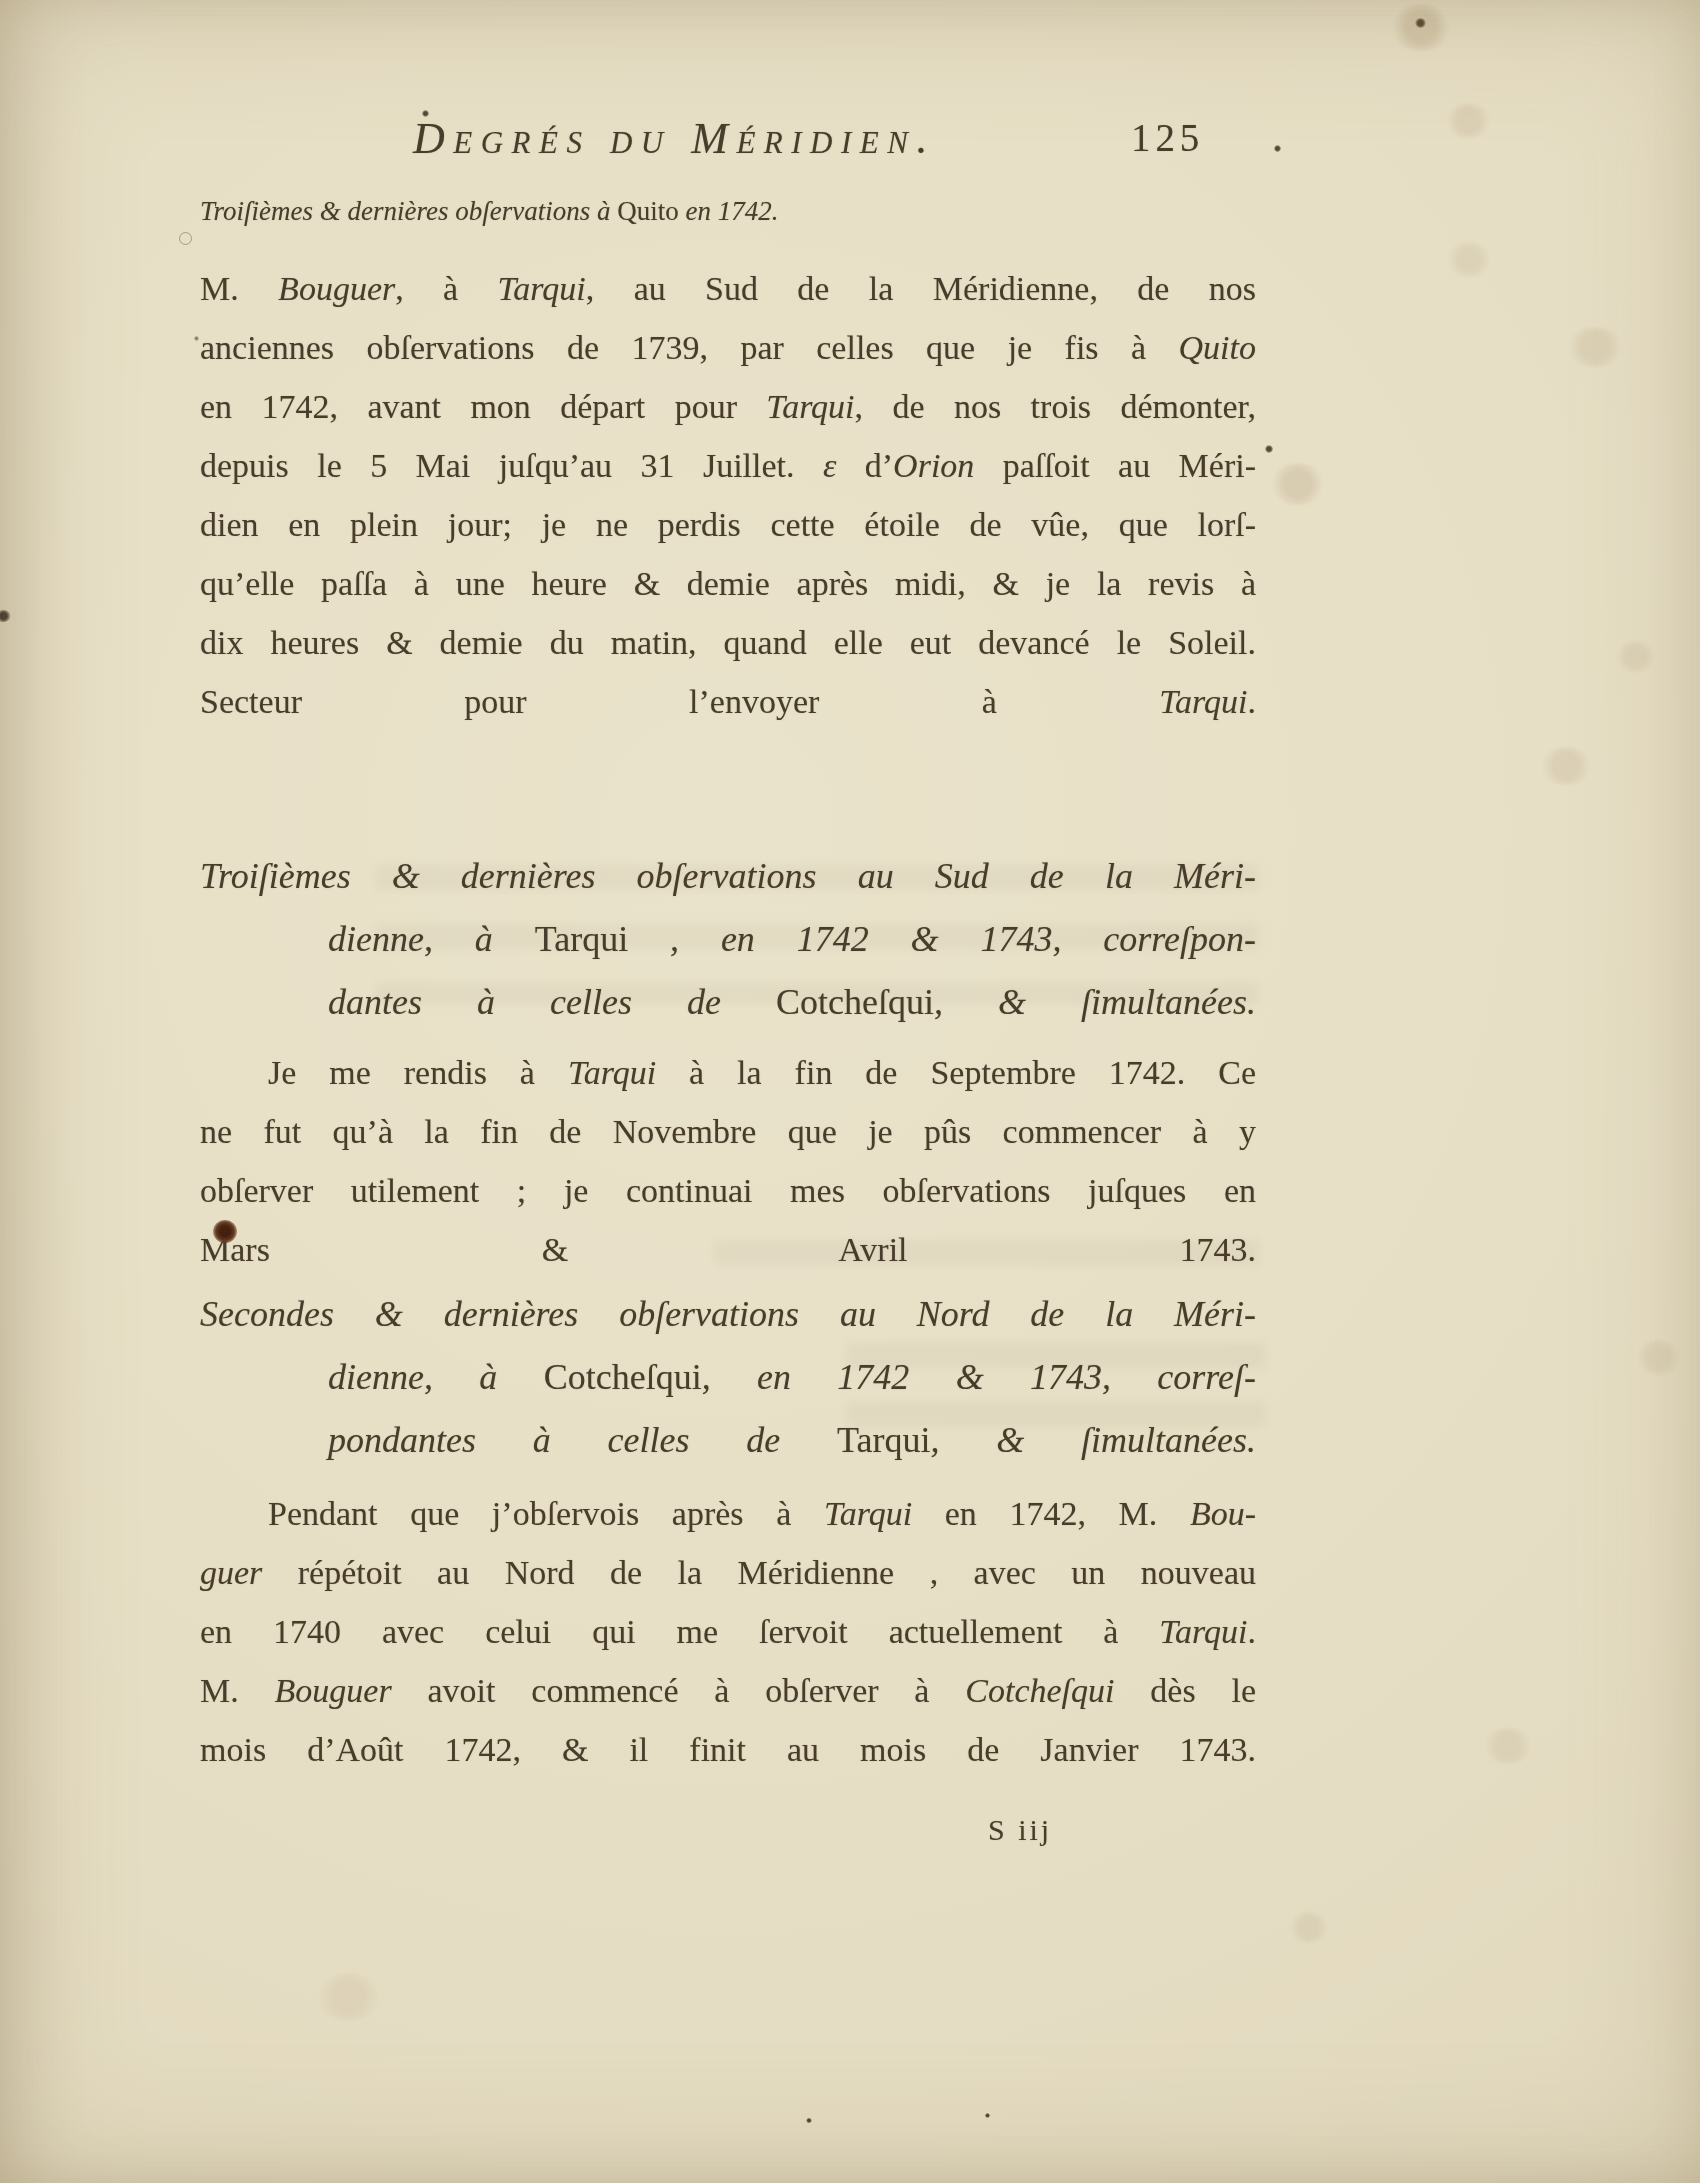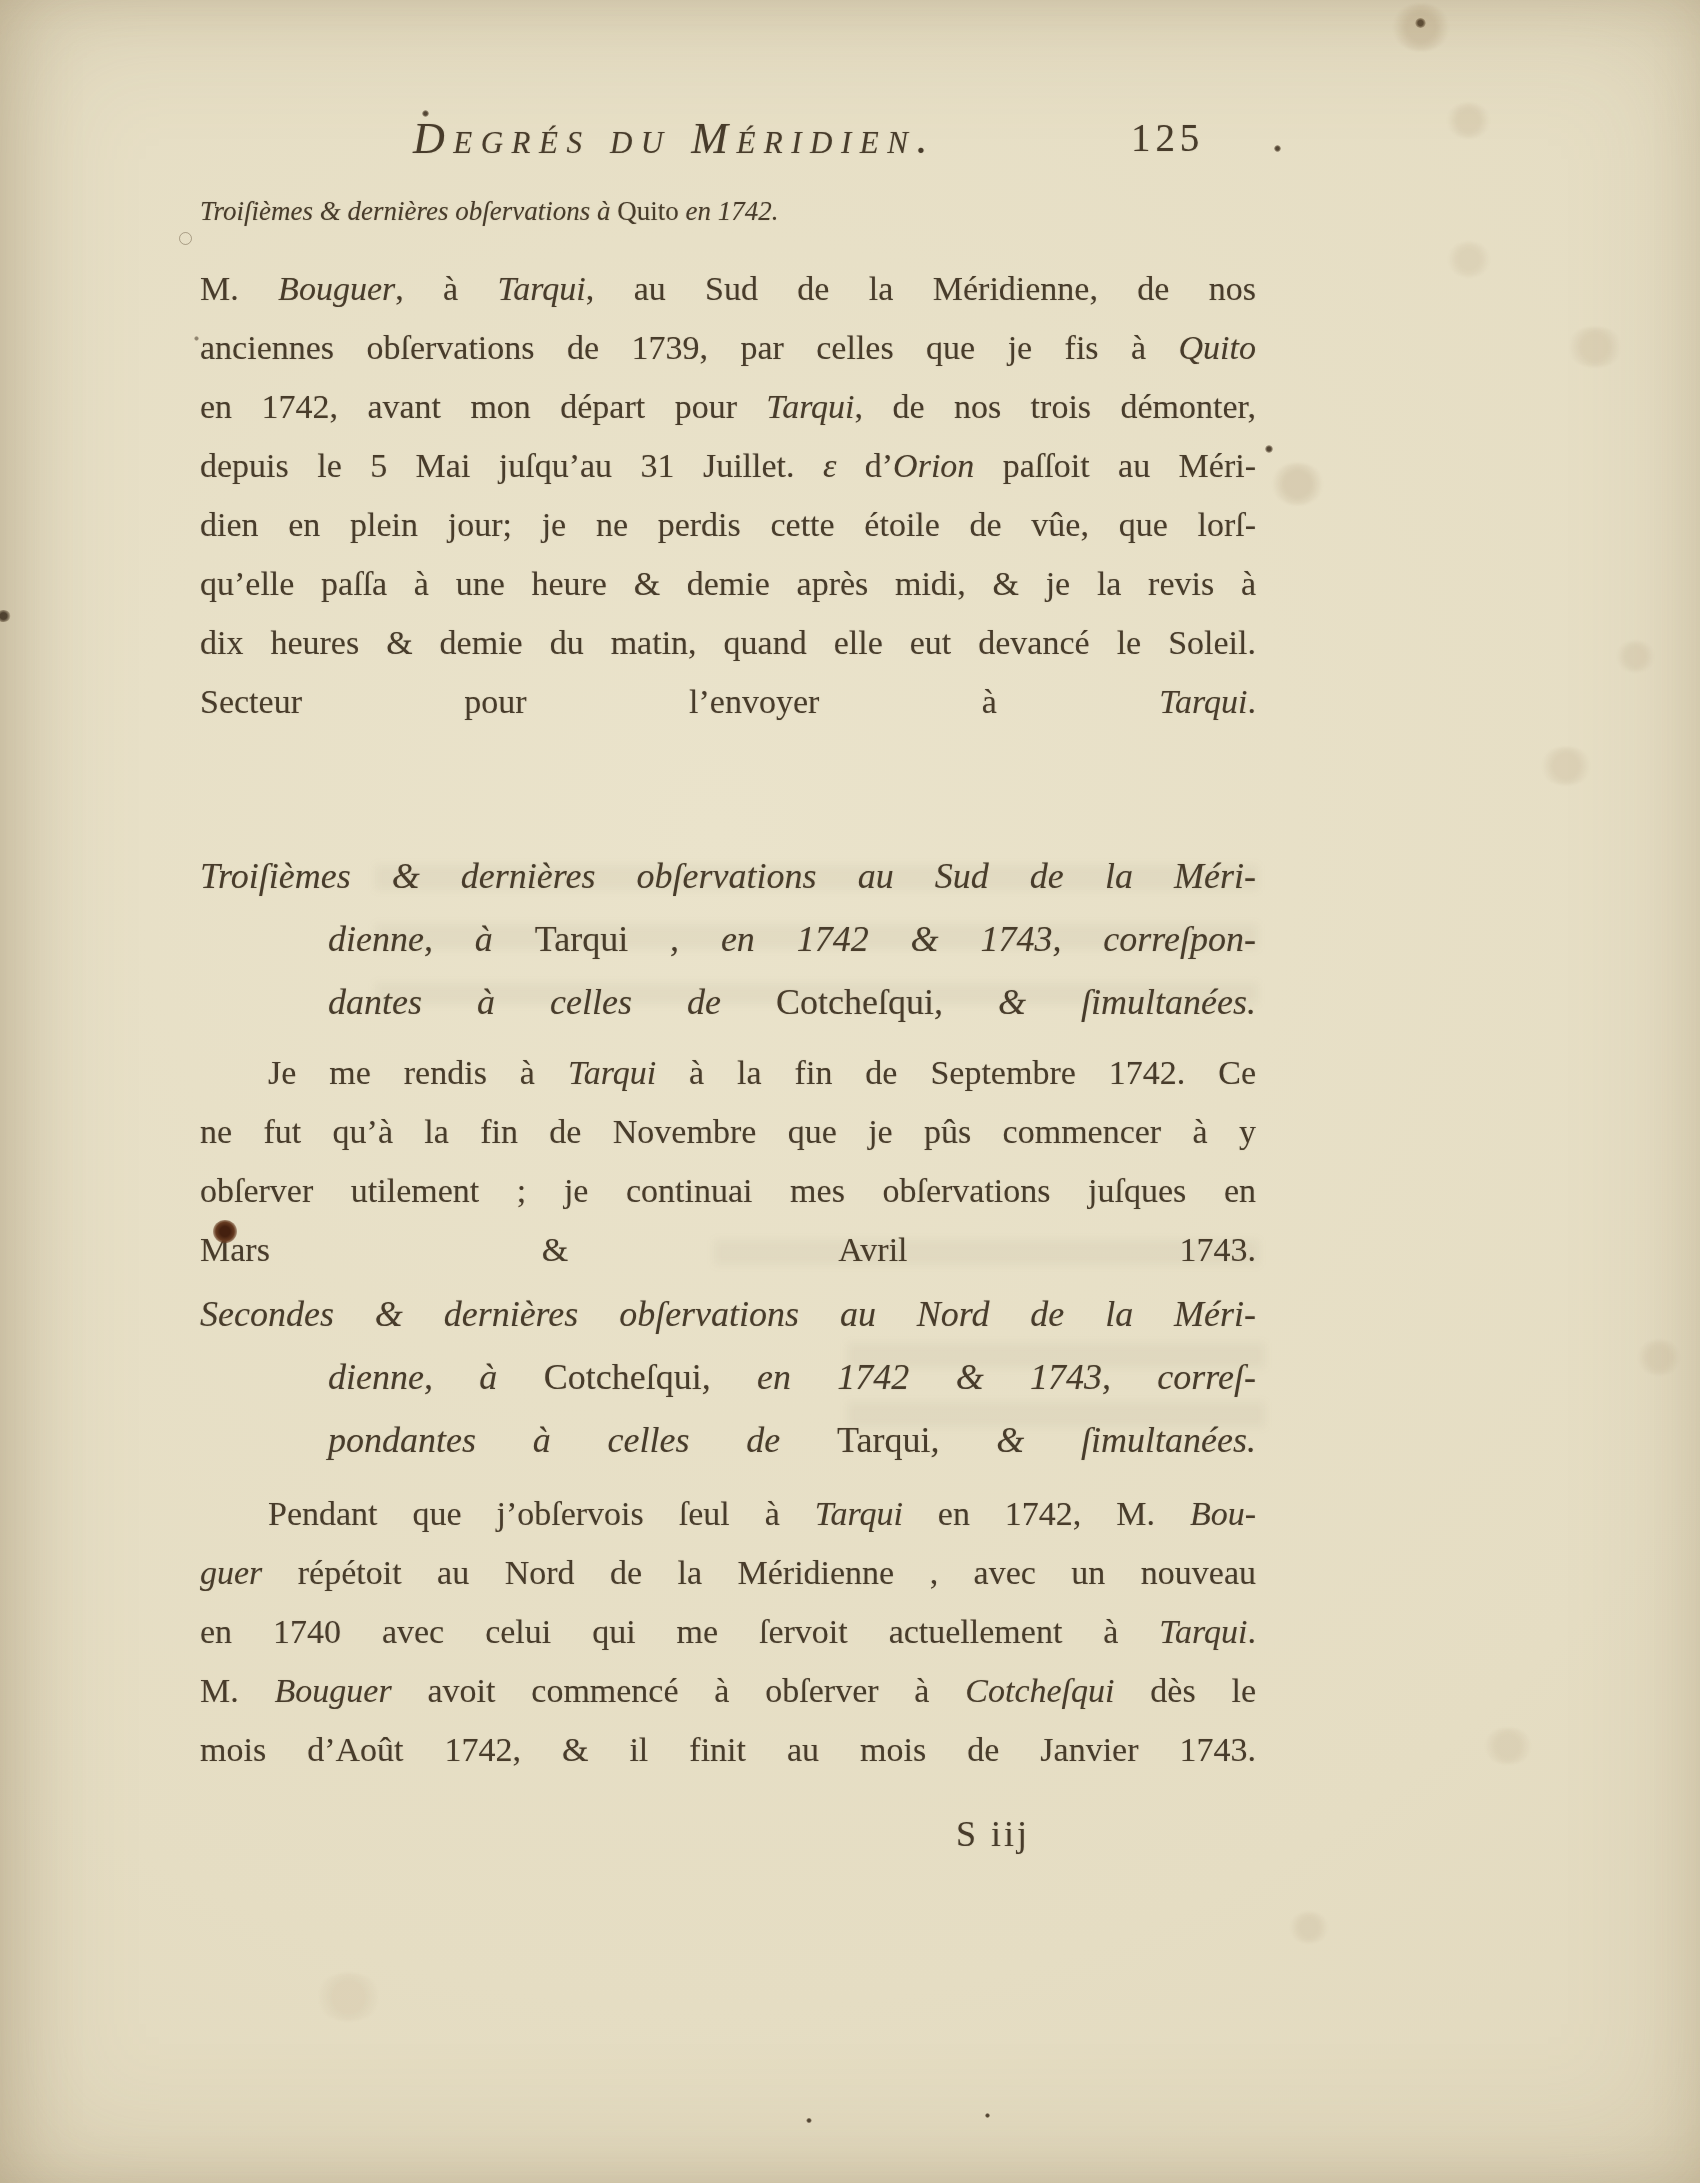--- a/index.html
+++ b/index.html
@@ -50,22 +50,22 @@
     text-shadow:0 0 1.2px rgba(74,62,45,0.3);
   }
   .heading2{top:845px;}
   .heading3{top:1283px;}
   .first{text-indent:68px;}
   .hang{padding-left:128px;}
   .last{text-align-last:left;}
   .it{font-style:italic;}
   .rm{font-style:normal;}
   .signature{
-    position:absolute;top:1813px;left:956px;
-    font-size:36px;letter-spacing:3px;
+    position:absolute;top:1813px;left:988px;
+    font-size:30px;letter-spacing:3px;
     text-shadow:0 0 1.2px rgba(74,62,45,0.3);
   }
   
   .spot{position:absolute;border-radius:50%;}
   .dot{background:radial-gradient(circle,rgba(58,44,28,0.85) 0 35%,rgba(80,62,40,0.45) 60%,transparent 75%);}
   .blob{filter:blur(1.2px);}
   .ring{border:1.8px solid rgba(95,78,55,0.45);background:transparent;}
   .inkblot{
     background:radial-gradient(circle,#44200f 0 30%,#653a20 55%,rgba(101,58,32,0.35) 75%,transparent 90%);
     z-index:6;
@@ -139,21 +139,21 @@
     <div class="line last"><span class="rm">Mars &amp; Avril 1743.</span></div>
   </div>
 
   <div class="heading heading3">
     <div class="line"><span class="it">Secondes &amp; dernières obſervations au Nord de la Méri-</span></div>
     <div class="line hang"><span class="it">dienne, à </span><span class="rm">Cotcheſqui</span><span class="it">, en 1742 &amp; 1743, correſ-</span></div>
     <div class="line hang last"><span class="it">pondantes à celles de </span><span class="rm">Tarqui</span><span class="it">, &amp; ſimultanées.</span></div>
   </div>
 
   <div class="para para3">
-    <div class="line first"><span class="rm">Pendant que j’obſervois ſeul à </span><span class="it">Tarqui</span><span class="rm"> en 1742, M. </span><span class="it">Bou-</span></div>
+    <div class="line first"><span class="rm">Pendant que j’obſervois après à </span><span class="it">Tarqui</span><span class="rm"> en 1742, M. </span><span class="it">Bou-</span></div>
     <div class="line"><span class="it">guer</span><span class="rm"> répétoit au Nord de la Méridienne , avec un nouveau</span></div>
     <div class="line"><span class="rm">en 1740 avec celui qui me ſervoit actuellement à </span><span class="it">Tarqui</span><span class="rm">.</span></div>
     <div class="line"><span class="rm">M. </span><span class="it">Bouguer</span><span class="rm"> avoit commencé à obſerver à </span><span class="it">Cotcheſqui</span><span class="rm"> dès le</span></div>
     <div class="line"><span class="rm">mois d’Août 1742, &amp; il finit au mois de Janvier 1743.</span></div>
   </div>
 
   <div class="signature">S iij</div>
 
 </div>
 

